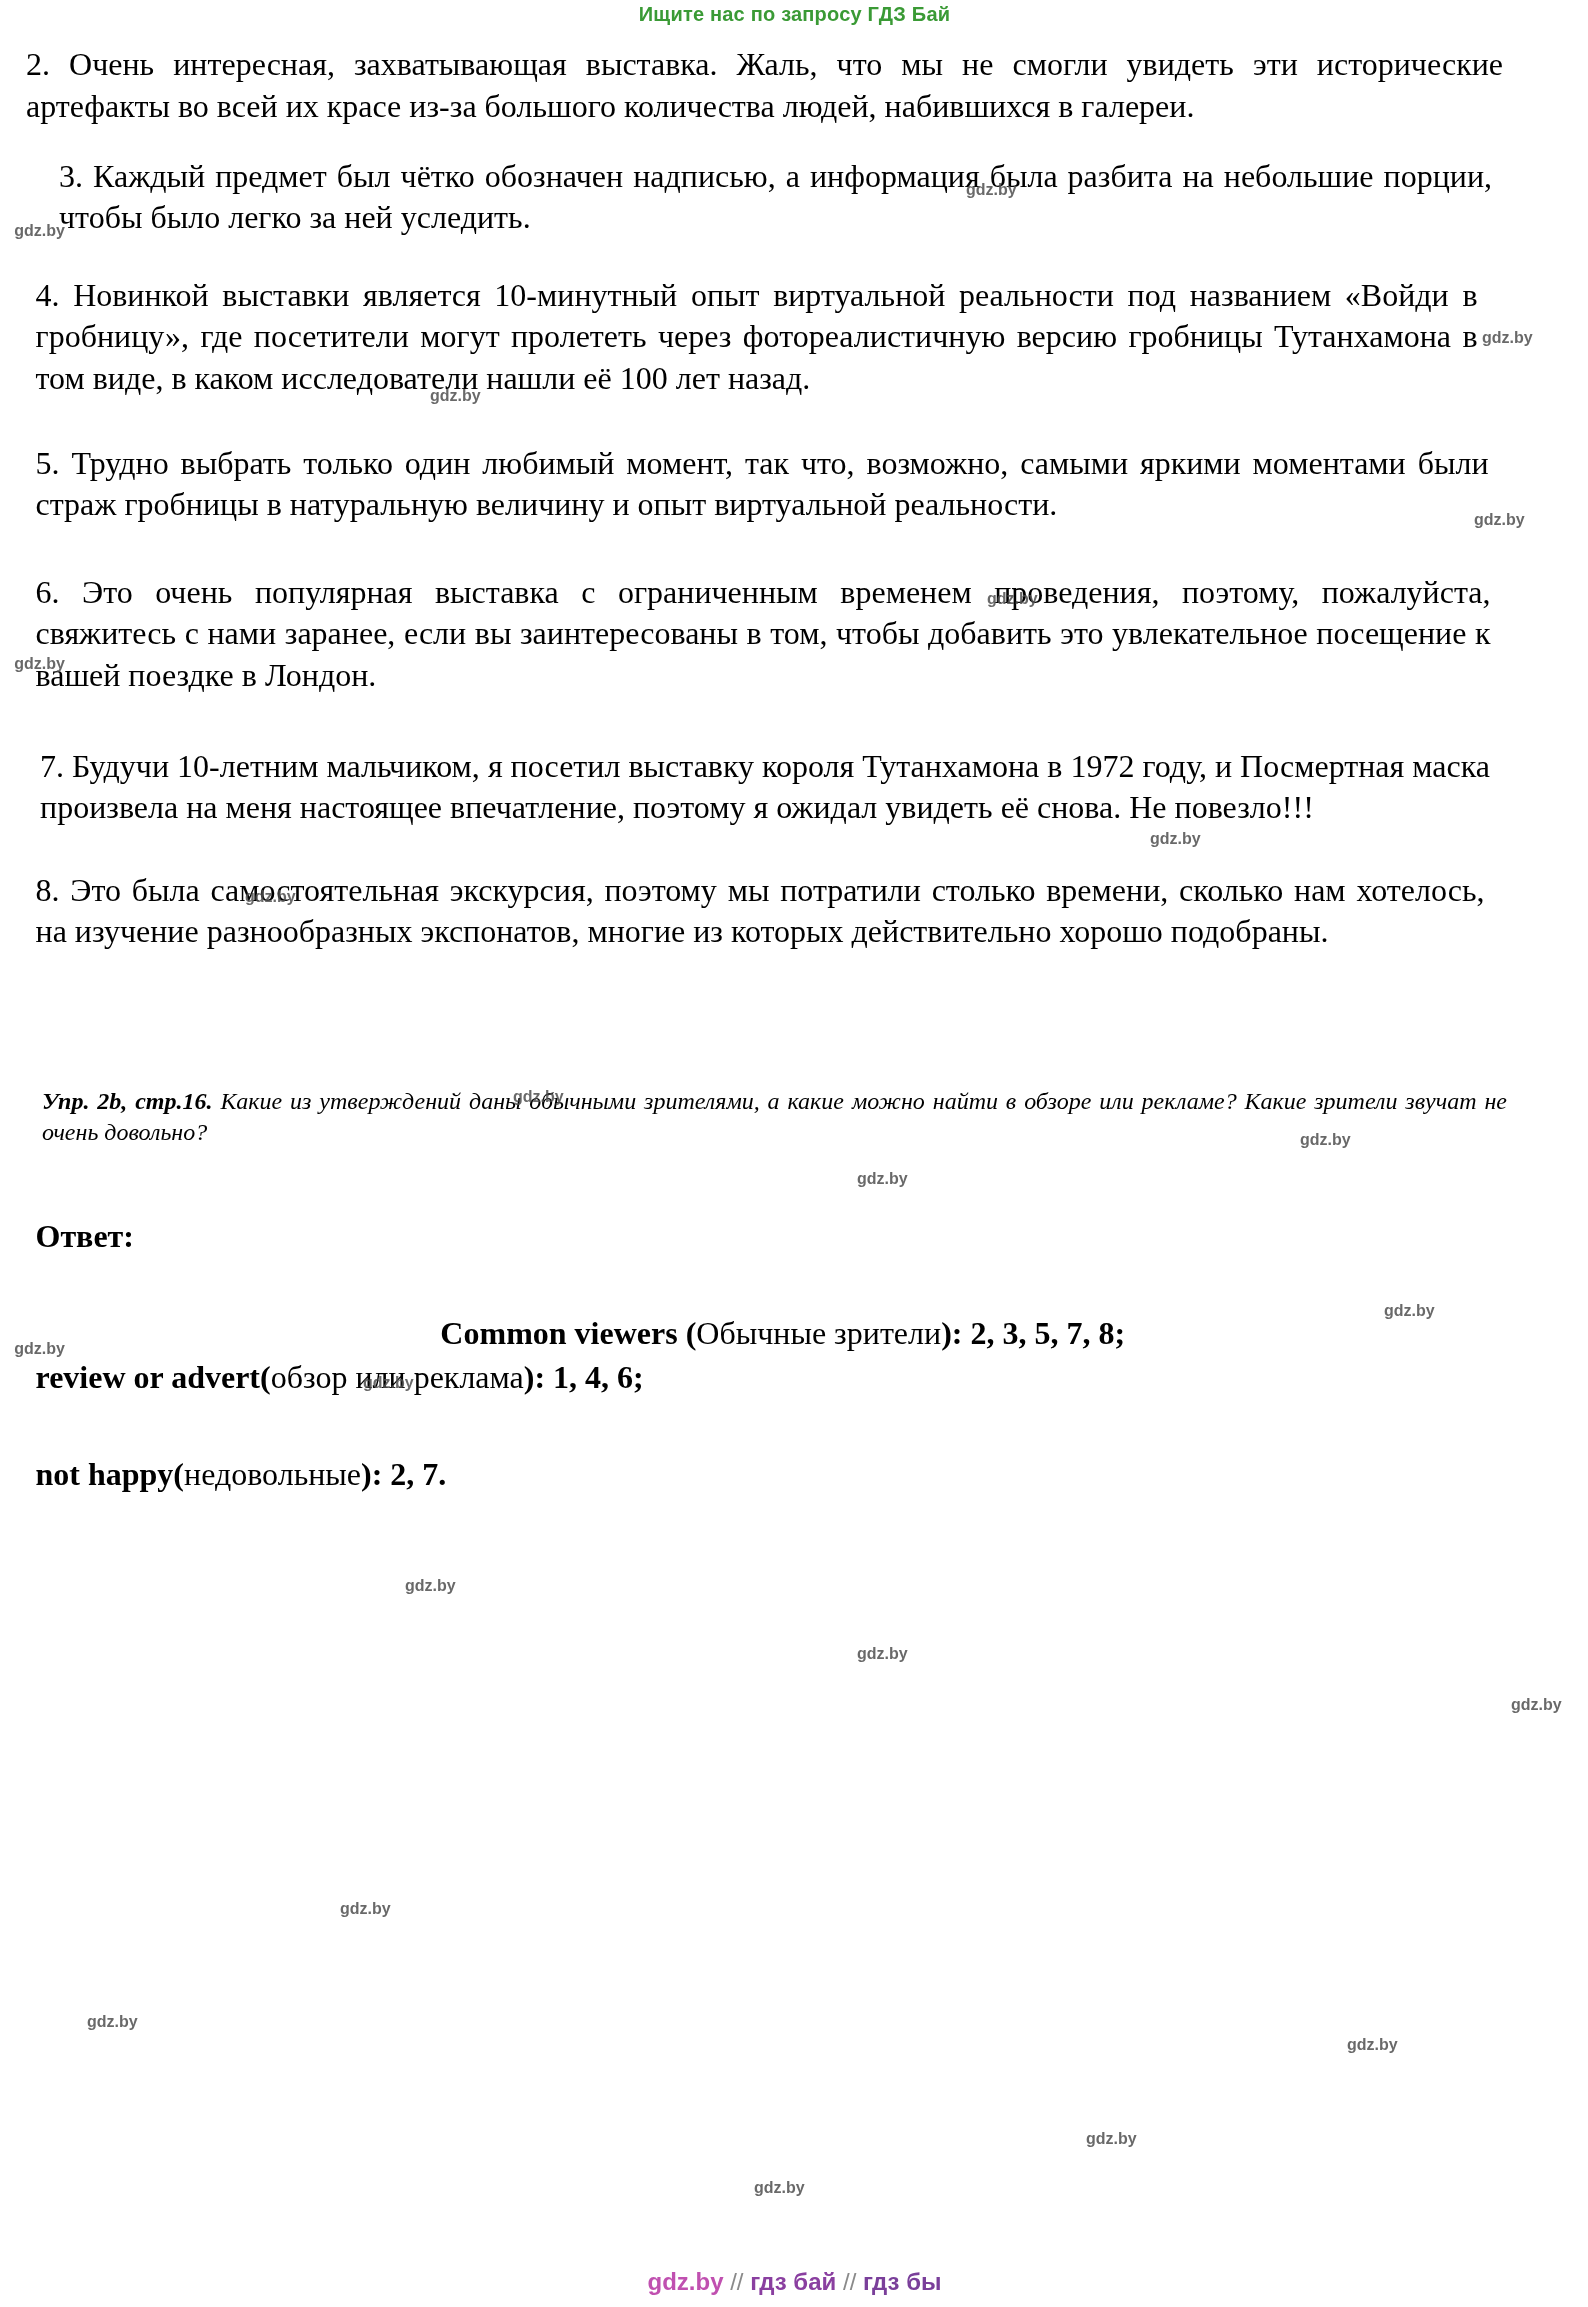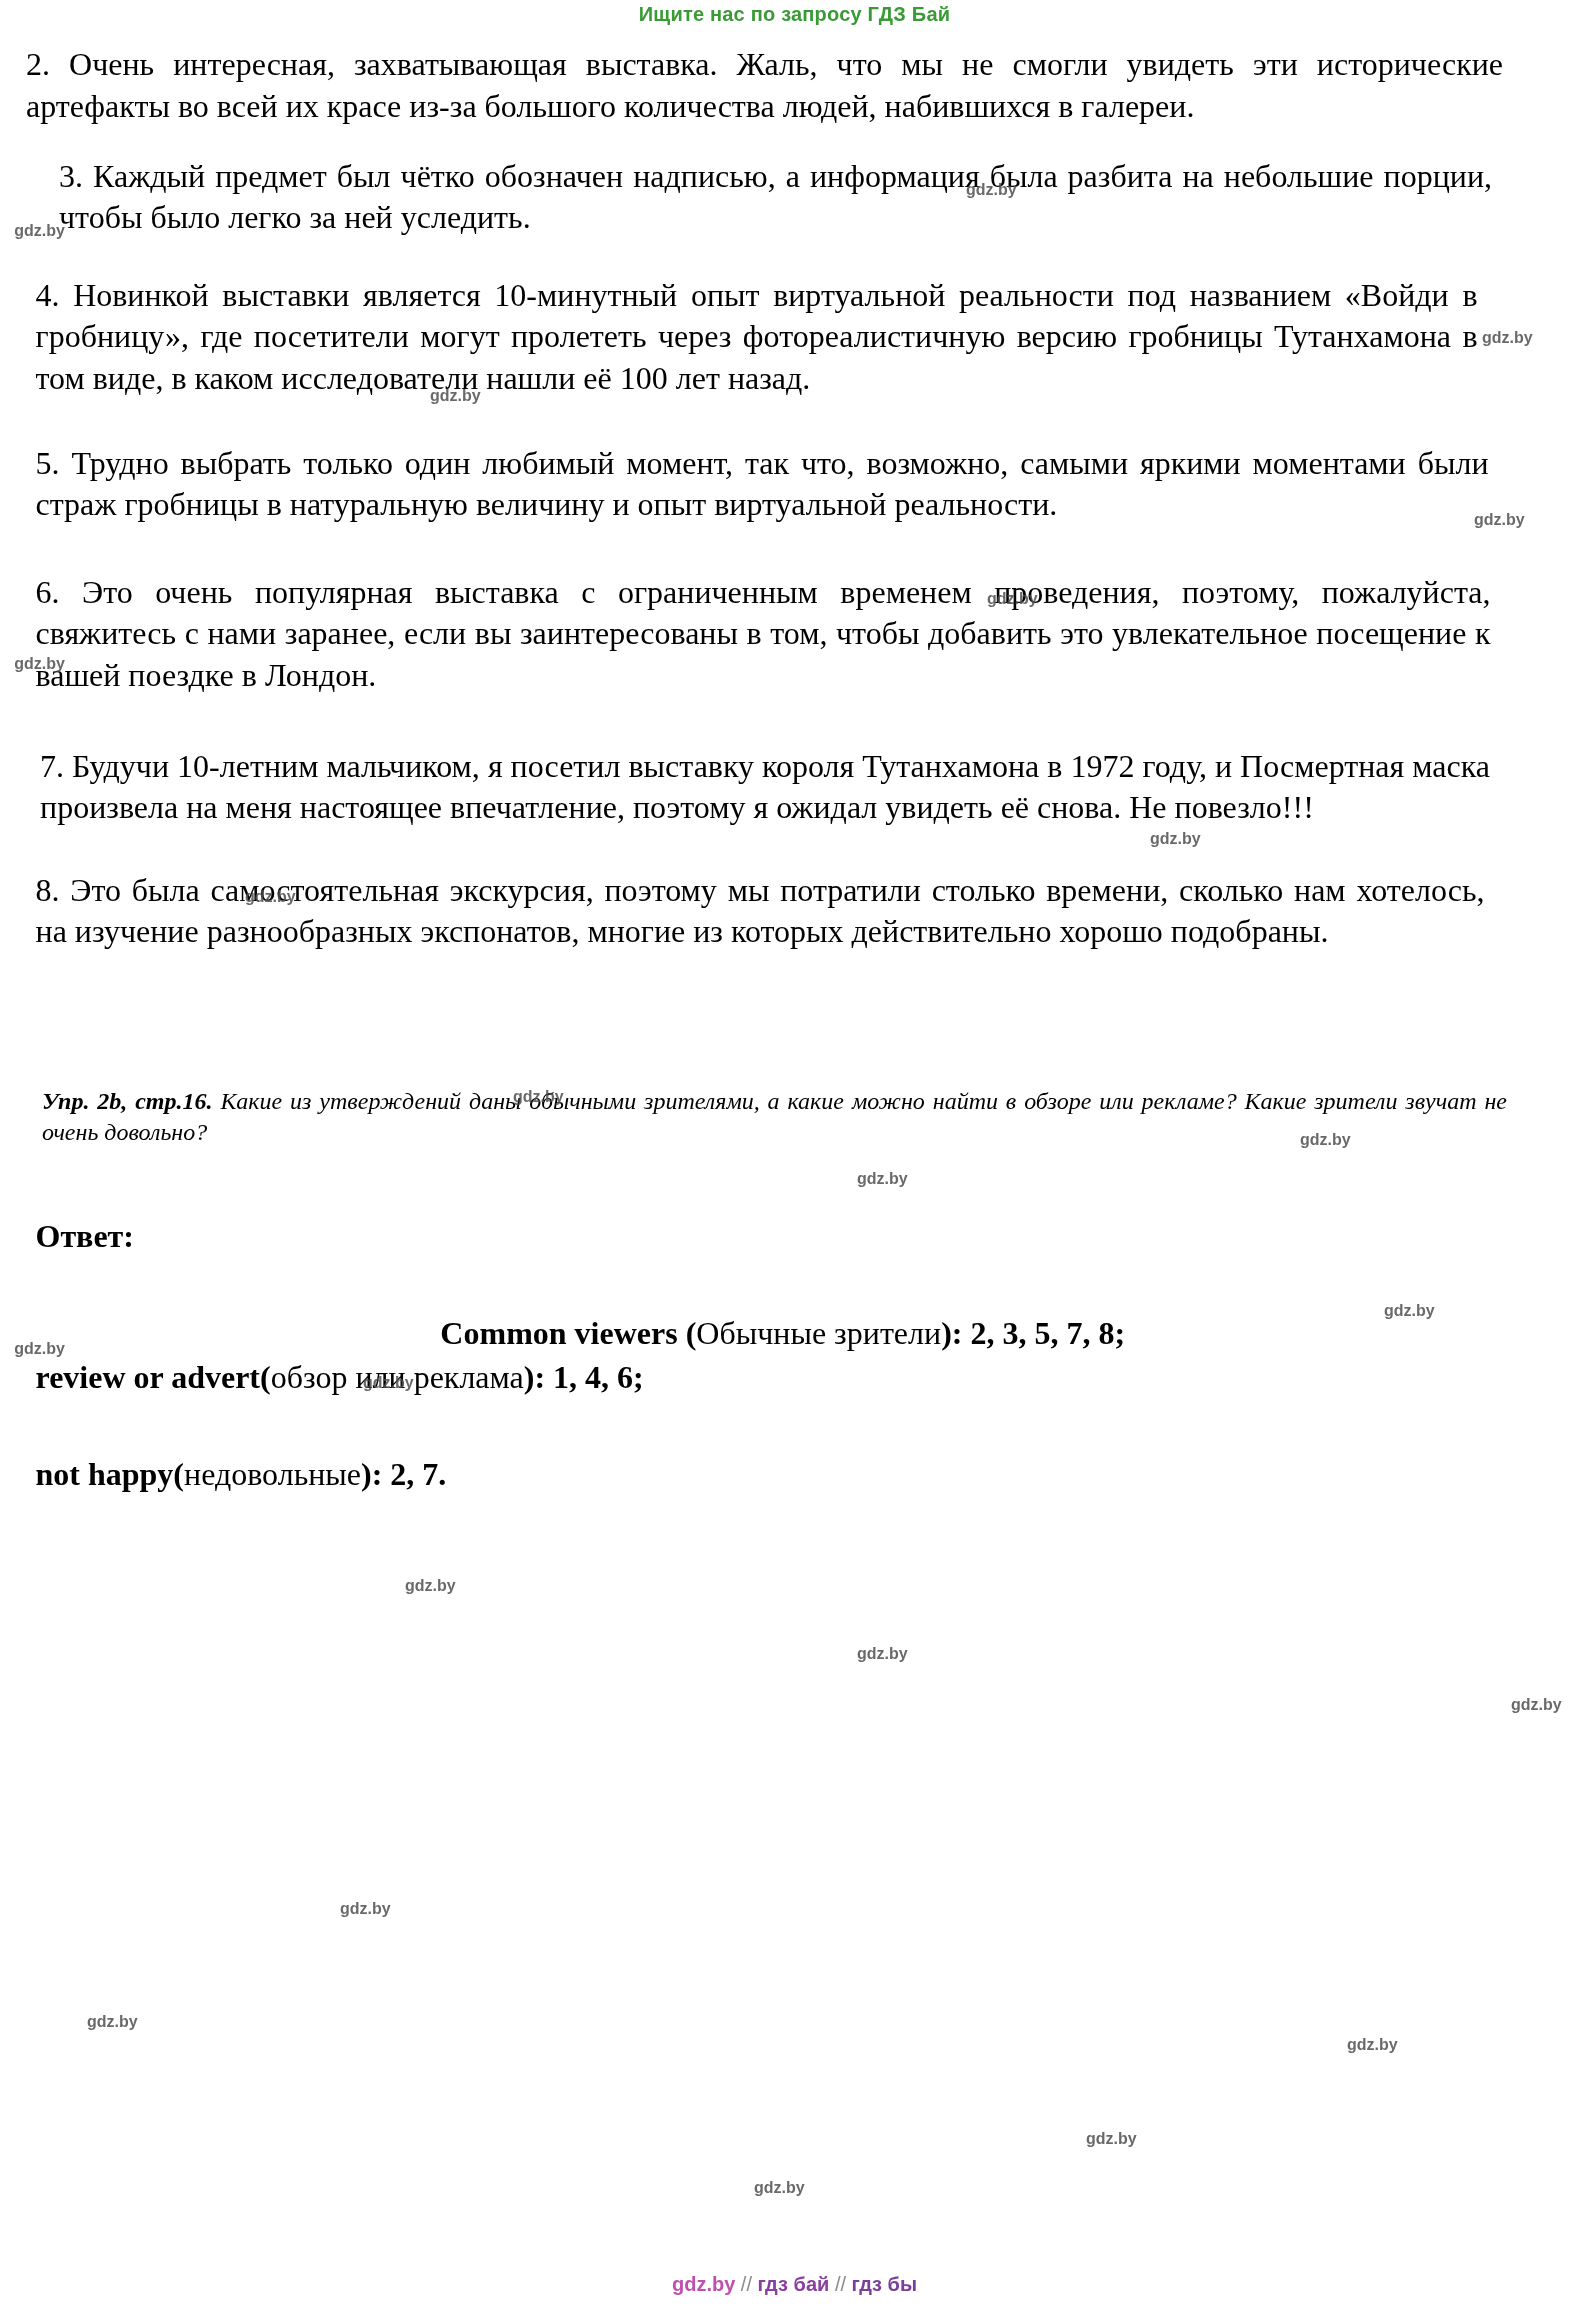--- a/index.html
+++ b/index.html
@@ -90,21 +90,21 @@
     white-space: nowrap;
     pointer-events: none;
   }
   .footer {
     position: absolute;
     bottom: 11px;
     left: 0;
     width: 100%;
     text-align: center;
     font-family: "Liberation Sans", sans-serif;
-    font-size: 20px;
+    font-size: 24px;
     font-weight: bold;
   }
   .footer .f1 { color: #c050b0; }
   .footer .sep { color: #8a8a8a; font-weight: normal; }
   .footer .f2 { color: #8a3fa0; }
   .footer .f3 { color: #7a3f9a; }
 </style>
 </head>
 <body>
 

